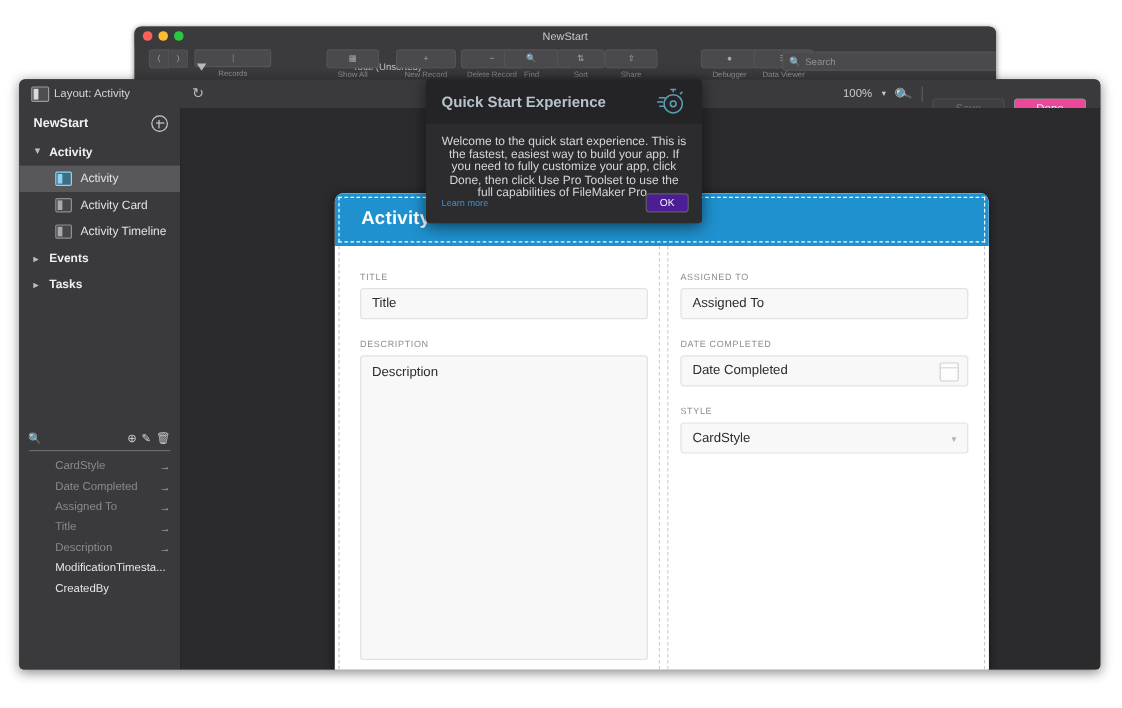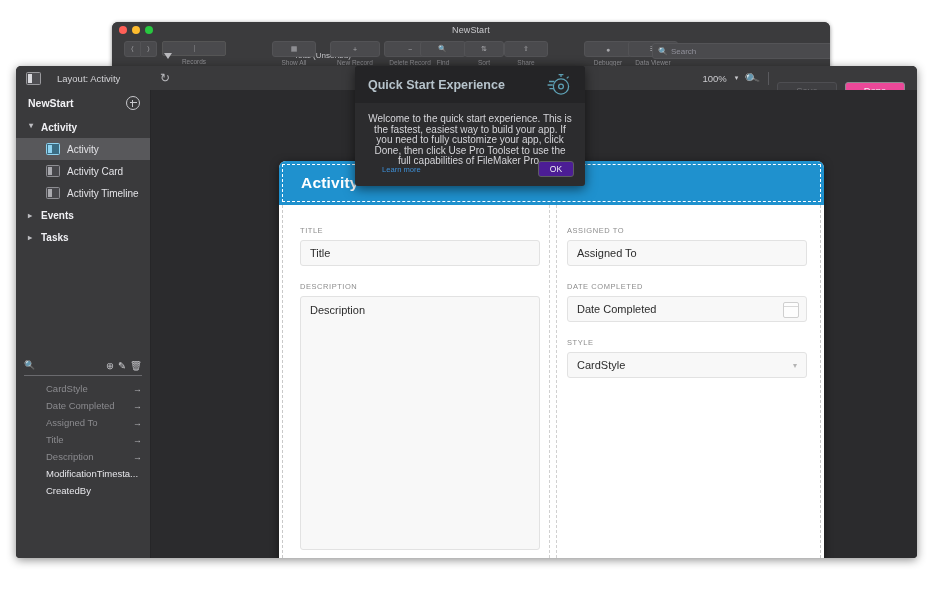--- a/index.html
+++ b/index.html
@@ -72,21 +72,21 @@
     box-shadow:0 2px 10px rgba(0,0,0,.45);
     overflow:hidden;
   }
 
   
   .layoutbar{
     position:absolute;left:0;top:0;width:901px;height:24px;
     background:#3a3a3c;border-bottom:1px solid #252527;
     display:flex;align-items:center;
   }
-  .lb-left{display:flex;align-items:center;gap:16px;padding-left:10px;width:134px;box-sizing:border-box;}
+  .lb-left{display:flex;align-items:center;gap:4px;padding-left:10px;width:134px;box-sizing:border-box;}
   .lyicon{
     width:13px;height:11px;border:1px solid #9a9a9e;border-radius:1.5px;
     background:#4e4e52;position:relative;flex:none;
   }
   .lyicon:before{content:"";position:absolute;left:1px;top:1px;width:4px;bottom:1px;background:#dadade;}
   .lb-label{font-size:9.5px;color:#d3d3d7;white-space:nowrap;}
   .lb-mid{flex:1;display:flex;align-items:center;gap:10px;padding-left:10px;color:#b9b9bd;}
   .lb-right{display:flex;align-items:center;gap:8px;padding-right:12px;}
   .zoomlvl{font-size:9.5px;color:#cacace;}
   .magnify{color:#9fd3ef;font-size:11px;transform:rotate(-20deg);}
@@ -217,21 +217,21 @@
   }
   .qs-head{
     height:37px;background:#242426;position:relative;
     display:flex;align-items:center;padding-left:13px;box-sizing:border-box;
   }
   .qs-title{font-size:12.5px;color:#b6c3cb;font-weight:bold;}
   .qs-stop{position:absolute;right:13px;top:5px;}
   .qs-body{padding:11px 13px 0 13px;}
   .qs-text{font-size:10px;line-height:10.5px;color:#d5d5d9;text-align:center;}
   .qs-foot{
-    position:absolute;left:27px;right:11px;bottom:9px;
+    position:absolute;left:13px;right:11px;bottom:9px;
     display:flex;align-items:center;justify-content:space-between;text-align:right;
   }
   .qs-link{font-size:7.6px;color:#3d8fd6;}
   .qs-ok{
     background:#4c1d95;border:1px solid #5d5d61;border-radius:3px;
     min-width:34px;height:14px;display:flex;align-items:center;justify-content:center;
     font-size:8.5px;color:#ededf1;
   }
 </style>
 </head>

